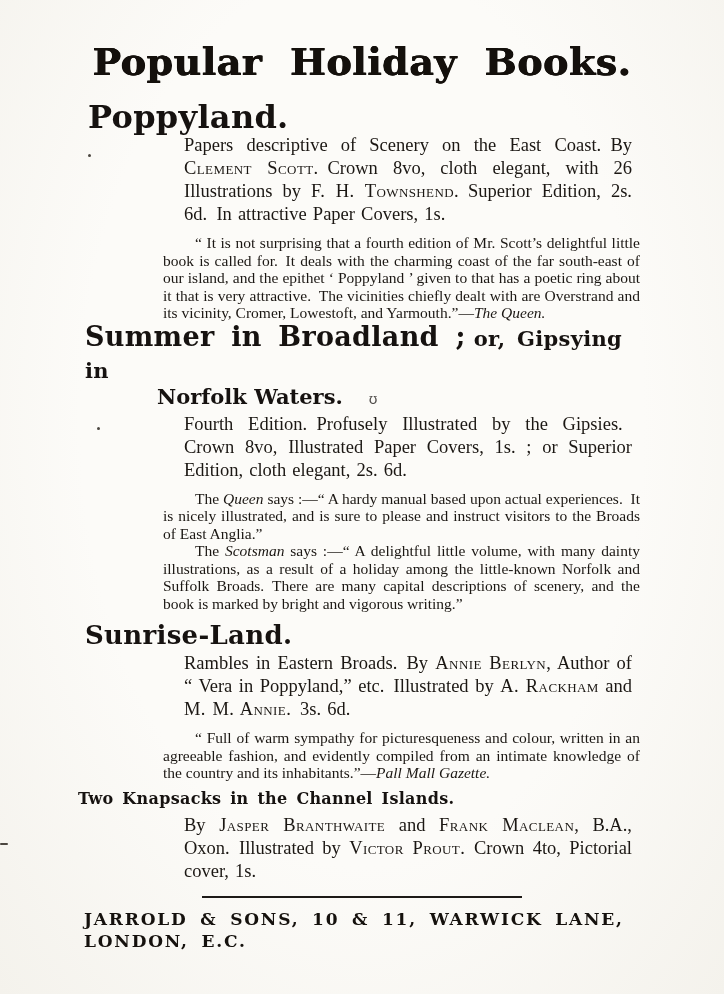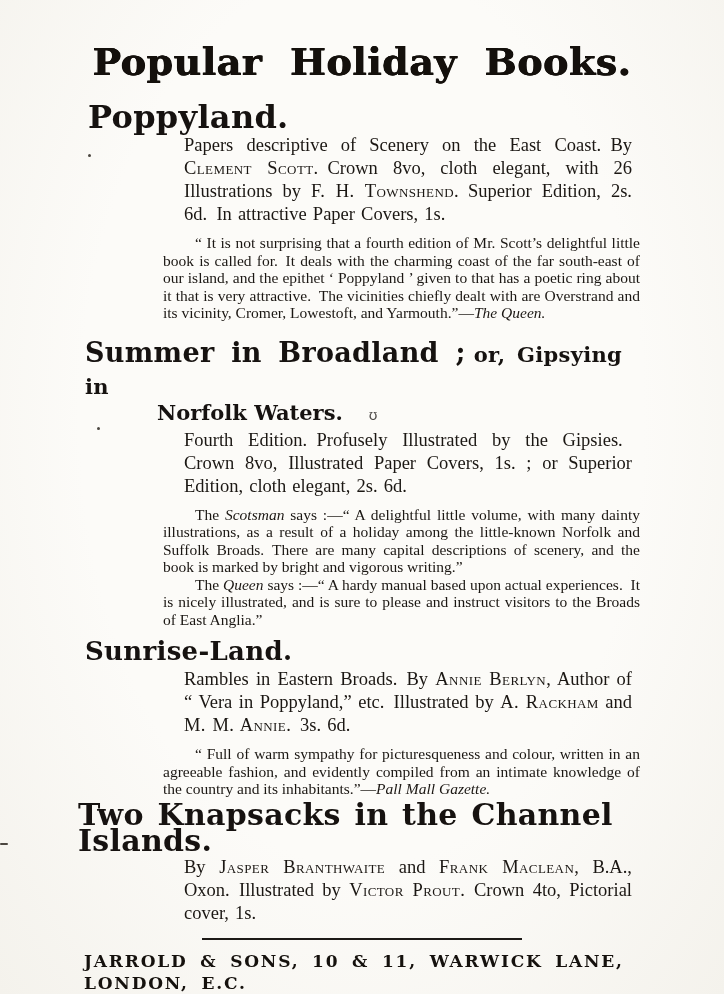--- a/index.html
+++ b/index.html
@@ -35,22 +35,22 @@
     margin: 0;
     letter-spacing: 0.3px;
   }
   .h-pop   { font-size: 32px; line-height: 26px; margin: 0 0 4px 4px; }
   .h-summer{ font-size: 27px; line-height: 30px; margin: 0 0 0 1px; word-spacing: 7px; }
   .h-summer .sub { font-size: 21px; margin-left: 8px; word-spacing: 4px; }
   .h-line2 { font-family: "DejaVu Serif", serif; font-weight: bold; font-size: 21px;
              line-height: 24px; margin: -1px 0 2px 73px; color: #161210; }
   .h-line2 .artifact { font-weight: normal; font-size: 14px; margin-left: 26px; opacity: 0.75; }
   .h-sun   { font-size: 26px; line-height: 30px; margin: 0 0 2px 1px; }
-  .h-knap  { font-size: 30px; line-height: 26px; margin: 0 0 2px -6px; word-spacing: 3px; }
-  .sec2 { margin-top: 16px; }
+  .h-knap  { font-size: 16px; line-height: 26px; margin: 0 0 2px -6px; word-spacing: 3px; }
+  .sec2 { margin-top: 0; }
   .sec3 { margin-top: 8px; }
   .sec4 { margin-top: 4px; }
   
   .body {
     margin: 0 8px 8px 100px;
     font-size: 18.5px; line-height: 23px;
     text-align: justify;
     word-spacing: 1.5px;
   }
   .quote {
@@ -95,22 +95,22 @@
   <section>
     <h2 class="h h-pop">Poppyland.</h2>
     <p class="body"><span>Papers descriptive of Scenery on the East Coast. By </span><span class="seg-sc">Clement Scott</span><span>. Crown 8vo, cloth elegant, with 26 Illustrations by </span><span class="seg-sc">F. H. Townshend</span><span>. Superior Edition, 2s. 6d. In attractive Paper Covers, 1s.</span></p>
     <p class="quote"><span>“ It is not surprising that a fourth edition of Mr. Scott’s delightful little book is called for. It deals with the charming coast of the far south-east of our island, and the epithet ‘ Poppyland ’ given to that has a poetic ring about it that is very attractive. The vicinities chiefly dealt with are Overstrand and its vicinity, Cromer, Lowestoft, and Yarmouth.”—</span><span class="seg-i">The Queen.</span></p>
   </section>
 
   <section class="sec2">
     <h2 class="h h-summer"><span class="main">Summer in Broadland ;</span><span class="sub">or, Gipsying in</span></h2>
     <div class="h-line2"><span>Norfolk Waters.</span><span class="artifact">ʊ</span></div>
     <p class="body"><span>Fourth Edition. Profusely Illustrated by the Gipsies. Crown 8vo, Illustrated Paper Covers, 1s. ; or Superior Edition, cloth elegant, 2s. 6d.</span></p>
+    <p class="quote"><span>The </span><span class="seg-i">Queen</span><span> says :—“ A hardy manual based upon actual experiences. It is nicely illustrated, and is sure to please and instruct visitors to the Broads of East Anglia.”</span></p>
     <p class="quote"><span>The </span><span class="seg-i">Scotsman</span><span> says :—“ A delightful little volume, with many dainty illustrations, as a result of a holiday among the little-known Norfolk and Suffolk Broads. There are many capital descriptions of scenery, and the book is marked by bright and vigorous writing.”</span></p>
-    <p class="quote"><span>The </span><span class="seg-i">Queen</span><span> says :—“ A hardy manual based upon actual experiences. It is nicely illustrated, and is sure to please and instruct visitors to the Broads of East Anglia.”</span></p>
   </section>
 
   <section class="sec3">
     <h2 class="h h-sun">Sunrise-Land.</h2>
     <p class="body"><span>Rambles in Eastern Broads. By </span><span class="seg-sc">Annie Berlyn</span><span>, Author of “ Vera in Poppyland,” etc. Illustrated by </span><span class="seg-sc">A. Rackham</span><span> and </span><span class="seg-sc">M. M. Annie</span><span>. 3s. 6d.</span></p>
     <p class="quote"><span>“ Full of warm sympathy for picturesqueness and colour, written in an agreeable fashion, and evidently compiled from an intimate knowledge of the country and its inhabitants.”—</span><span class="seg-i">Pall Mall Gazette.</span></p>
   </section>
 
   <section class="sec4">
     <h2 class="h h-knap">Two Knapsacks in the Channel Islands.</h2>

